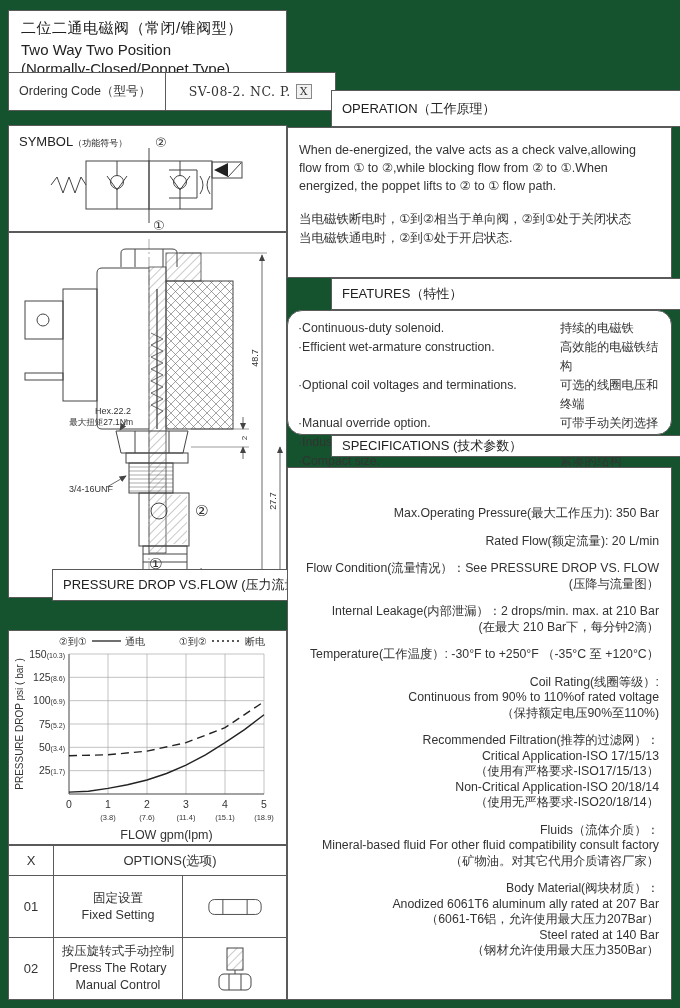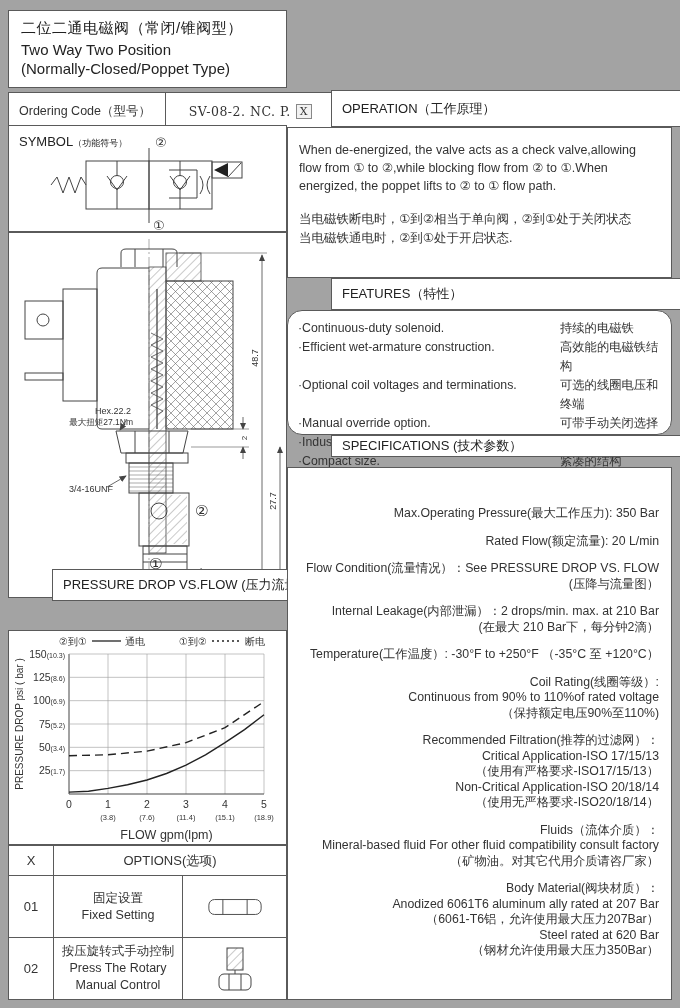--- a/index.html
+++ b/index.html
@@ -1,24 +1,24 @@
 <!DOCTYPE html>
 <html><head>
 <meta charset="utf-8">
 <style>
   html,body{margin:0;padding:0;background:#fff;}
-  .sheet{position:relative;width:680px;height:1008px;background:#a3a3a3;overflow:hidden;
+  .sheet{position:relative;width:680px;height:1008px;background:#14532d;overflow:hidden;
          font-family:"Liberation Sans","DejaVu Sans",sans-serif;color:#333;}
   .box{position:absolute;box-sizing:border-box;border:1px solid #5a5a5a;background:#fff;}
   
   #title-box{left:8px;top:10px;width:279px;height:78px;padding:8px 12px;}
   .title-cn{font-size:15px;color:#222;letter-spacing:.5px;margin-bottom:2px;}
   .title-en{font-size:15px;color:#222;line-height:19px;}
   
-  #ordering-row{left:8px;top:92px;width:328px;height:39px;display:flex;text-align:center;}
+  #ordering-row{left:8px;top:72px;width:328px;height:39px;display:flex;text-align:center;}
   #ordering-label{width:157px;box-sizing:border-box;border-right:1px solid #5a5a5a;display:flex;align-items:center;padding-left:10px;font-size:12.5px;}
   #ordering-code-cell{flex:1;display:flex;align-items:center;justify-content:center;font-family:"DejaVu Serif",serif;font-size:12.5px;letter-spacing:.5px;}
   #ordering-code-x{border:1px solid #888;padding:0 3px;margin-left:5px;font-size:11px;background:#f2f2f2;}
   
   .sec-h{display:flex;align-items:center;padding-left:10px;font-size:13px;color:#222;margin-left:44px;}
   
   #symbol-box{left:8px;top:125px;width:279px;height:107px;}
   #symbol-heading{position:absolute;left:10px;top:8px;font-size:13px;color:#222;}
   #symbol-heading small{font-size:9px;}
   #symbol-svg{position:absolute;left:0;top:0;width:279px;height:107px;}
@@ -351,18 +351,18 @@
       </div>
       <div class="spec-para">
         <div>Fluids（流体介质）：</div>
         <div>Mineral-based fluid For other  fluid compatibility consult  factory</div>
         <div>（矿物油。对其它代用介质请咨厂家）</div>
       </div>
       <div class="spec-para">
         <div>Body Material(阀块材质）：</div>
         <div>Anodized 6061T6 aluminum ally rated at 207 Bar</div>
         <div>（6061-T6铝，允许使用最大压力207Bar）</div>
-        <div>Steel rated at 620 Bar</div>
+        <div>Steel rated at 140 Bar</div>
         <div>（钢材允许使用最大压力350Bar）</div>
       </div>
     </div>
 
 </div>
 
 </body></html>

